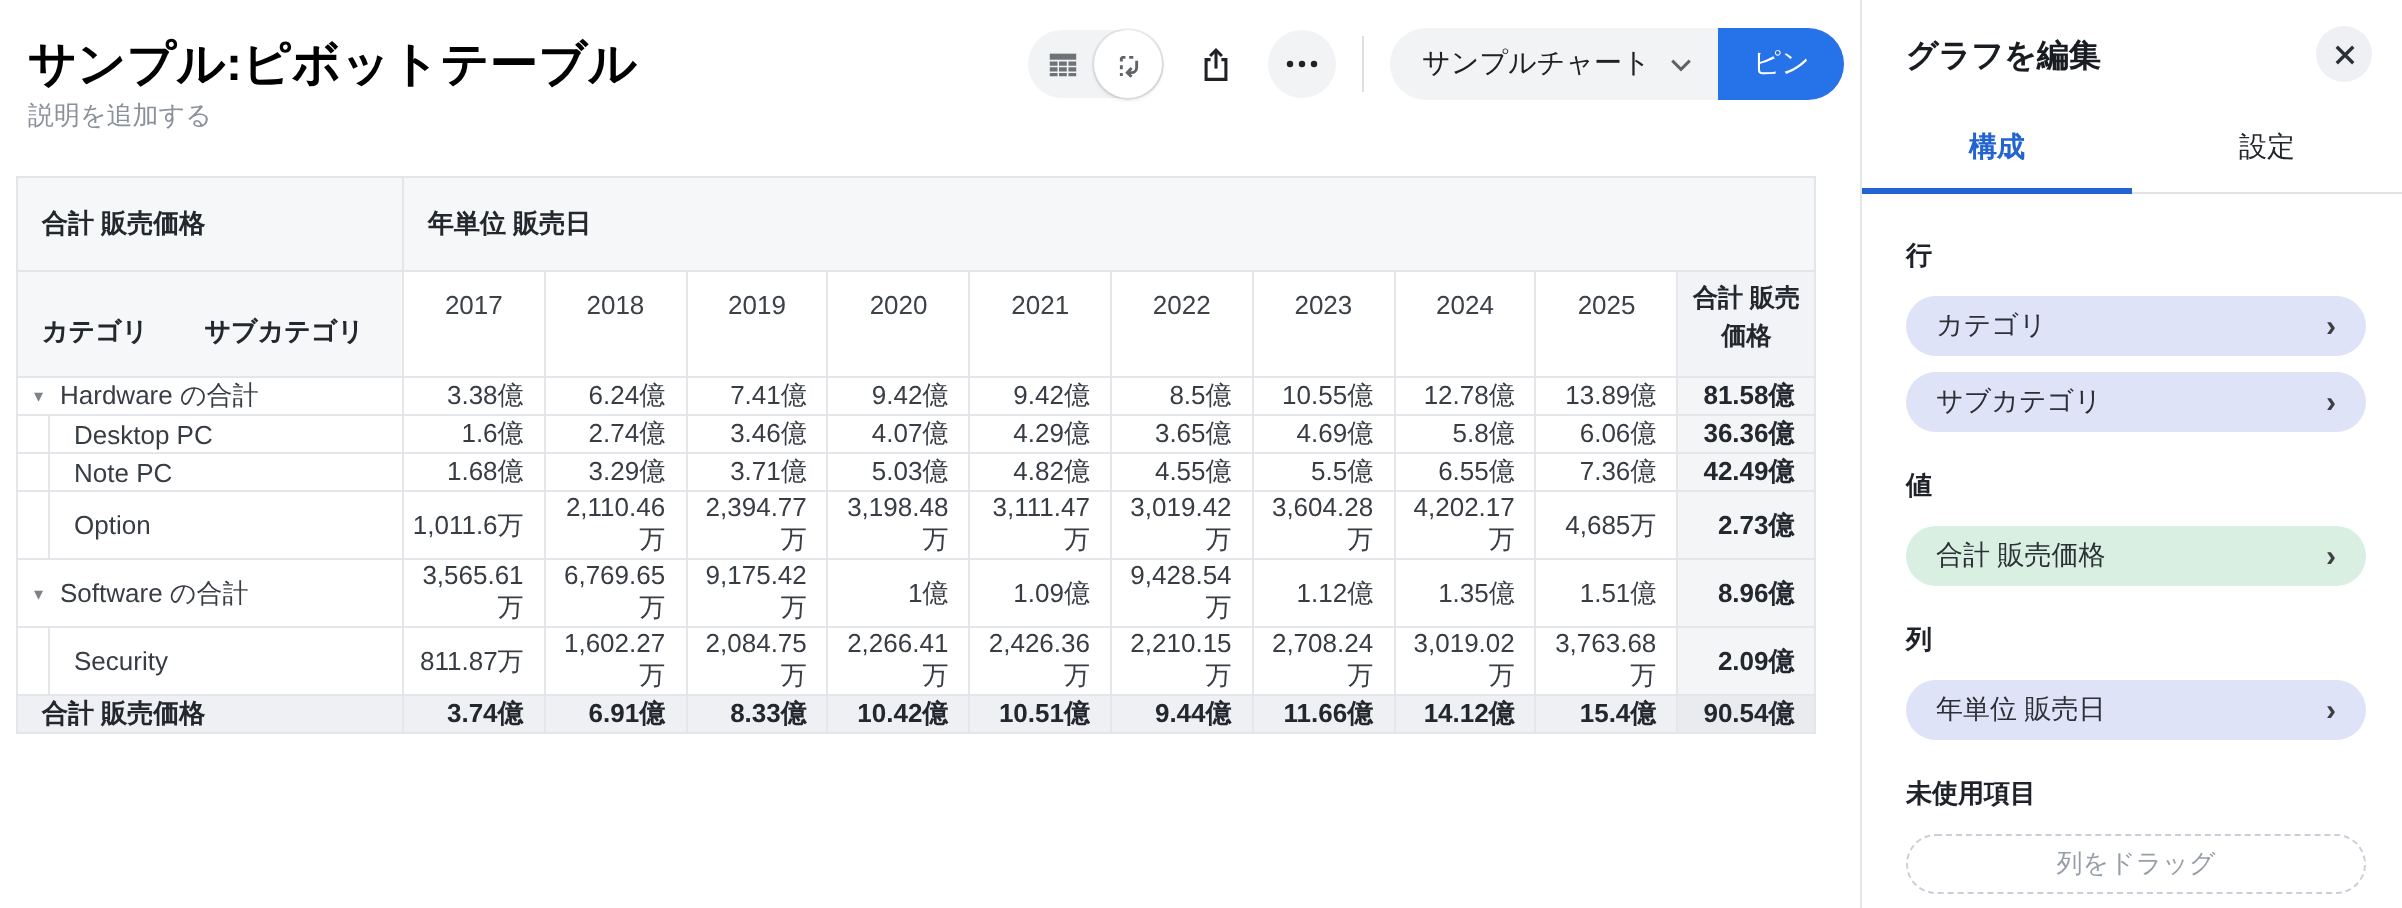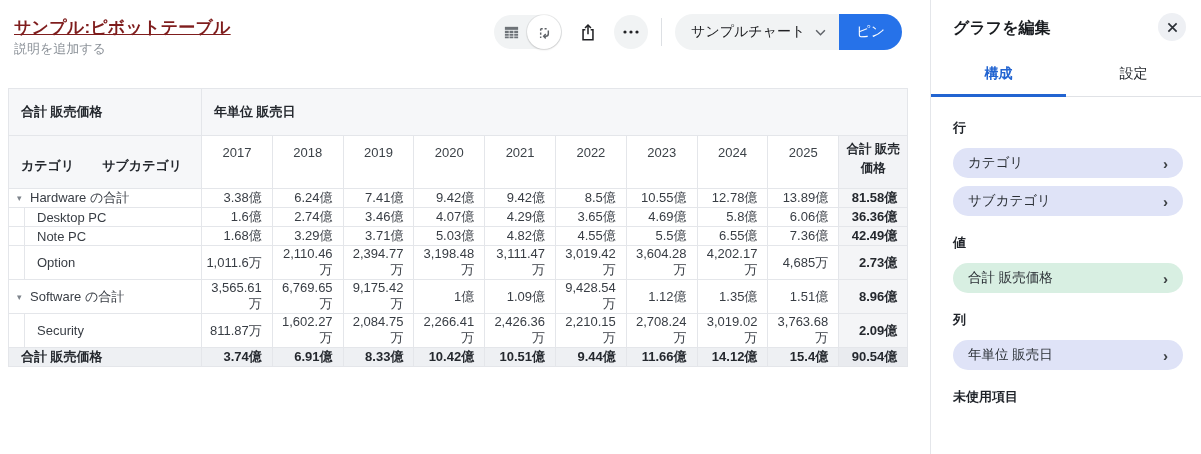--- a/index.html
+++ b/index.html
@@ -5,24 +5,24 @@
   * { box-sizing: border-box; margin: 0; padding: 0; }
   html,body { width:1201px; height:454px; overflow:hidden; }
   body {
     font-family: "Liberation Sans", sans-serif;
     background:#ffffff; color:#2b3036;
     display:flex;
   }
   
   .main { width:930px; position:relative; }
   .page-header { padding:16px 16px 0 14px; }
-  .page-title { font-size:17px; font-weight:bold; color:#7f1d1d; letter-spacing:.2px;text-decoration:underline; }
+  .page-title { font-size:24px; font-weight:bold; color:#000000; letter-spacing:.2px; }
   .page-subtitle { margin-top:1px; font-size:13px; color:#8b9198; cursor:pointer; }
 
-  .toolbar { position:absolute; top:14px; right:28px; display:flex; align-items:center; gap:9px; }
+  .toolbar { position:absolute; top:14px; right:8px; display:flex; align-items:center; gap:9px; }
   .seg { background:#f1f3f4; border-radius:18px; height:34px; display:flex; align-items:center; padding:0 1px; }
   .seg .opt { width:32px; height:32px; border-radius:50%; display:flex; align-items:center; justify-content:center; cursor:pointer; }
   .seg .opt.selected { background:#ffffff; width:34px; height:34px; box-shadow:0 0 0 1px rgba(0,0,0,.06),0 1px 2px rgba(0,0,0,.12); }
   .icon-btn { width:34px; height:34px; border:none; background:transparent; border-radius:50%; display:flex; align-items:center; justify-content:center; cursor:pointer; }
   .icon-btn.more { background:#f1f3f4; }
   .tb-divider { width:1px; height:28px; background:#dde0e4; margin:0 4px; }
   .chart-group { display:flex; height:36px; }
   .chart-select { display:flex; align-items:center; gap:10px; background:#f1f3f4; border:none; border-radius:18px 0 0 18px; padding:0 13px 0 16px; font-family:inherit; font-size:14px; color:#202124; cursor:pointer; }
   .pin-btn { background:#2672e9; color:#ffffff; border:none; border-radius:0 18px 18px 0; padding:0 17px; font-family:inherit; font-size:14px; cursor:pointer; }
 
@@ -294,14 +294,15 @@
       <div class="pill green">
         <span>合計 販売価格</span>
         <span class="chev">›</span>
       </div>
       <div class="sec-label">列</div>
       <div class="pill lavender">
         <span>年単位 販売日</span>
         <span class="chev">›</span>
       </div>
       <div class="sec-label">未使用項目</div>
+      <div class="drop-zone">列をドラッグ</div>
     </div>
 </aside>
 
 </body></html>

